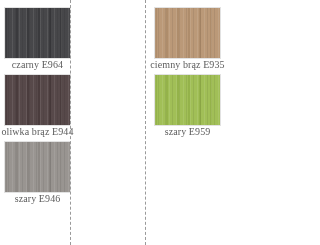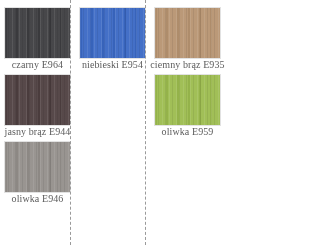--- a/index.html
+++ b/index.html
@@ -103,40 +103,36 @@
 
 <div id="palette">
 
   <div class="column">
     <div class="swatch-cell">
       <div class="swatch" style="background-color: rgb(61, 61, 64);"></div>
       <div class="caption">czarny E964</div>
     </div>
     <div class="swatch-cell">
       <div class="swatch" style="background-color: rgb(78, 63, 64);"></div>
-      <div class="caption">jasny brąz E944</div>
+      <div class="caption">oliwka brąz E944</div>
     </div>
     <div class="swatch-cell">
       <div class="swatch" style="background-color: rgb(148, 143, 139);"></div>
-      <div class="caption">oliwka E946</div>
+      <div class="caption">szary E946</div>
     </div>
   </div>
 
   <div class="column">
-    <div class="swatch-cell">
-      <div class="swatch" style="background-color: rgb(58, 104, 196);"></div>
-      <div class="caption">niebieski E954</div>
-    </div>
   </div>
 
   <div class="column">
     <div class="swatch-cell">
       <div class="swatch" style="background-color: rgb(183, 148, 113);"></div>
       <div class="caption">ciemny brąz E935</div>
     </div>
     <div class="swatch-cell">
       <div class="swatch" style="background-color: rgb(156, 188, 78);"></div>
-      <div class="caption">oliwka E959</div>
+      <div class="caption">szary E959</div>
     </div>
   </div>
 
 
 </div>
 
 </body></html>

